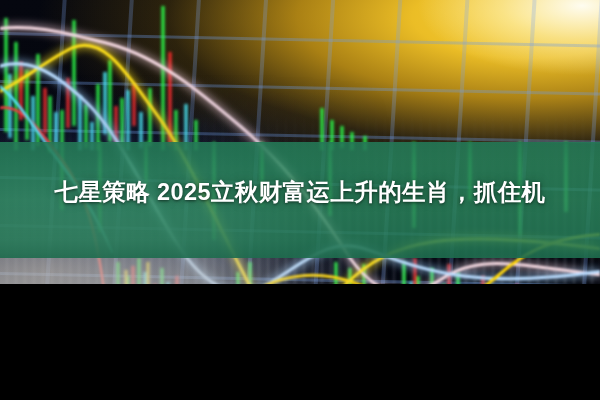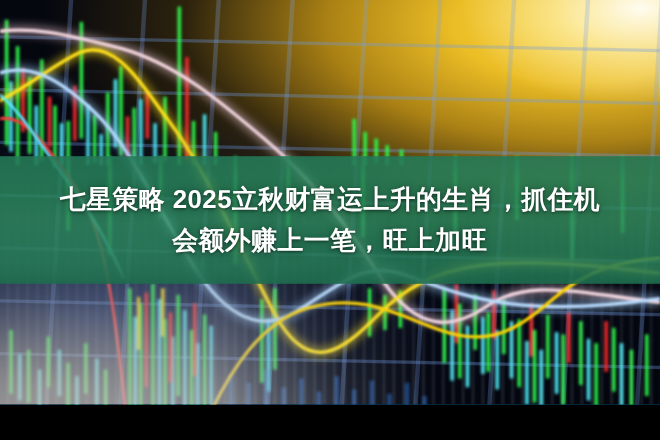--- a/index.html
+++ b/index.html
@@ -1,18 +1,18 @@
 <!DOCTYPE html>
 <html><head>
 <meta charset="utf-8">
 <style>
   html,body{margin:0;padding:0;background:#000;}
   .stage{
-    position:relative;width:600px;height:368px;overflow:hidden;
-    background:#0369a1;
+    position:relative;width:600px;height:284px;overflow:hidden;
+    background:#a16207;
     font-family:"Liberation Sans","DejaVu Sans",sans-serif;
   }
   .layer{position:absolute;inset:0;}
 
   
   .bg-base{
     background:
       radial-gradient(120% 90% at 88% 6%, rgba(255,215,60,.97) 0%, rgba(255,205,40,.92) 16%, rgba(226,170,22,.75) 32%, rgba(120,88,10,.35) 50%, rgba(20,22,34,0) 68%),
       radial-gradient(70% 60% at 14% 78%, rgba(30,60,140,.55) 0%, rgba(12,22,56,.30) 45%, rgba(4,6,16,0) 72%),
       linear-gradient(160deg,#05070f 0%,#04060e 38%,#060a18 62%,#03050c 100%);
@@ -295,16 +295,15 @@
         <path stroke="#5ce8ff" stroke-width="2.6" d="M-6,82 C16,96 34,128 52,152 C74,180 94,210 112,252"></path>
       </g>
     </svg>
   </div>
 
   <div class="layer vstreaks"></div>
   <div class="layer smear"></div>
 
   <div class="band">
     <div class="band-line l1">七星策略 2025立秋财富运上升的生肖，抓住机</div>
-    <div class="band-line l2">会额外赚上一笔，旺上加旺</div>
   </div>
 
 </div>
 
 </body></html>

